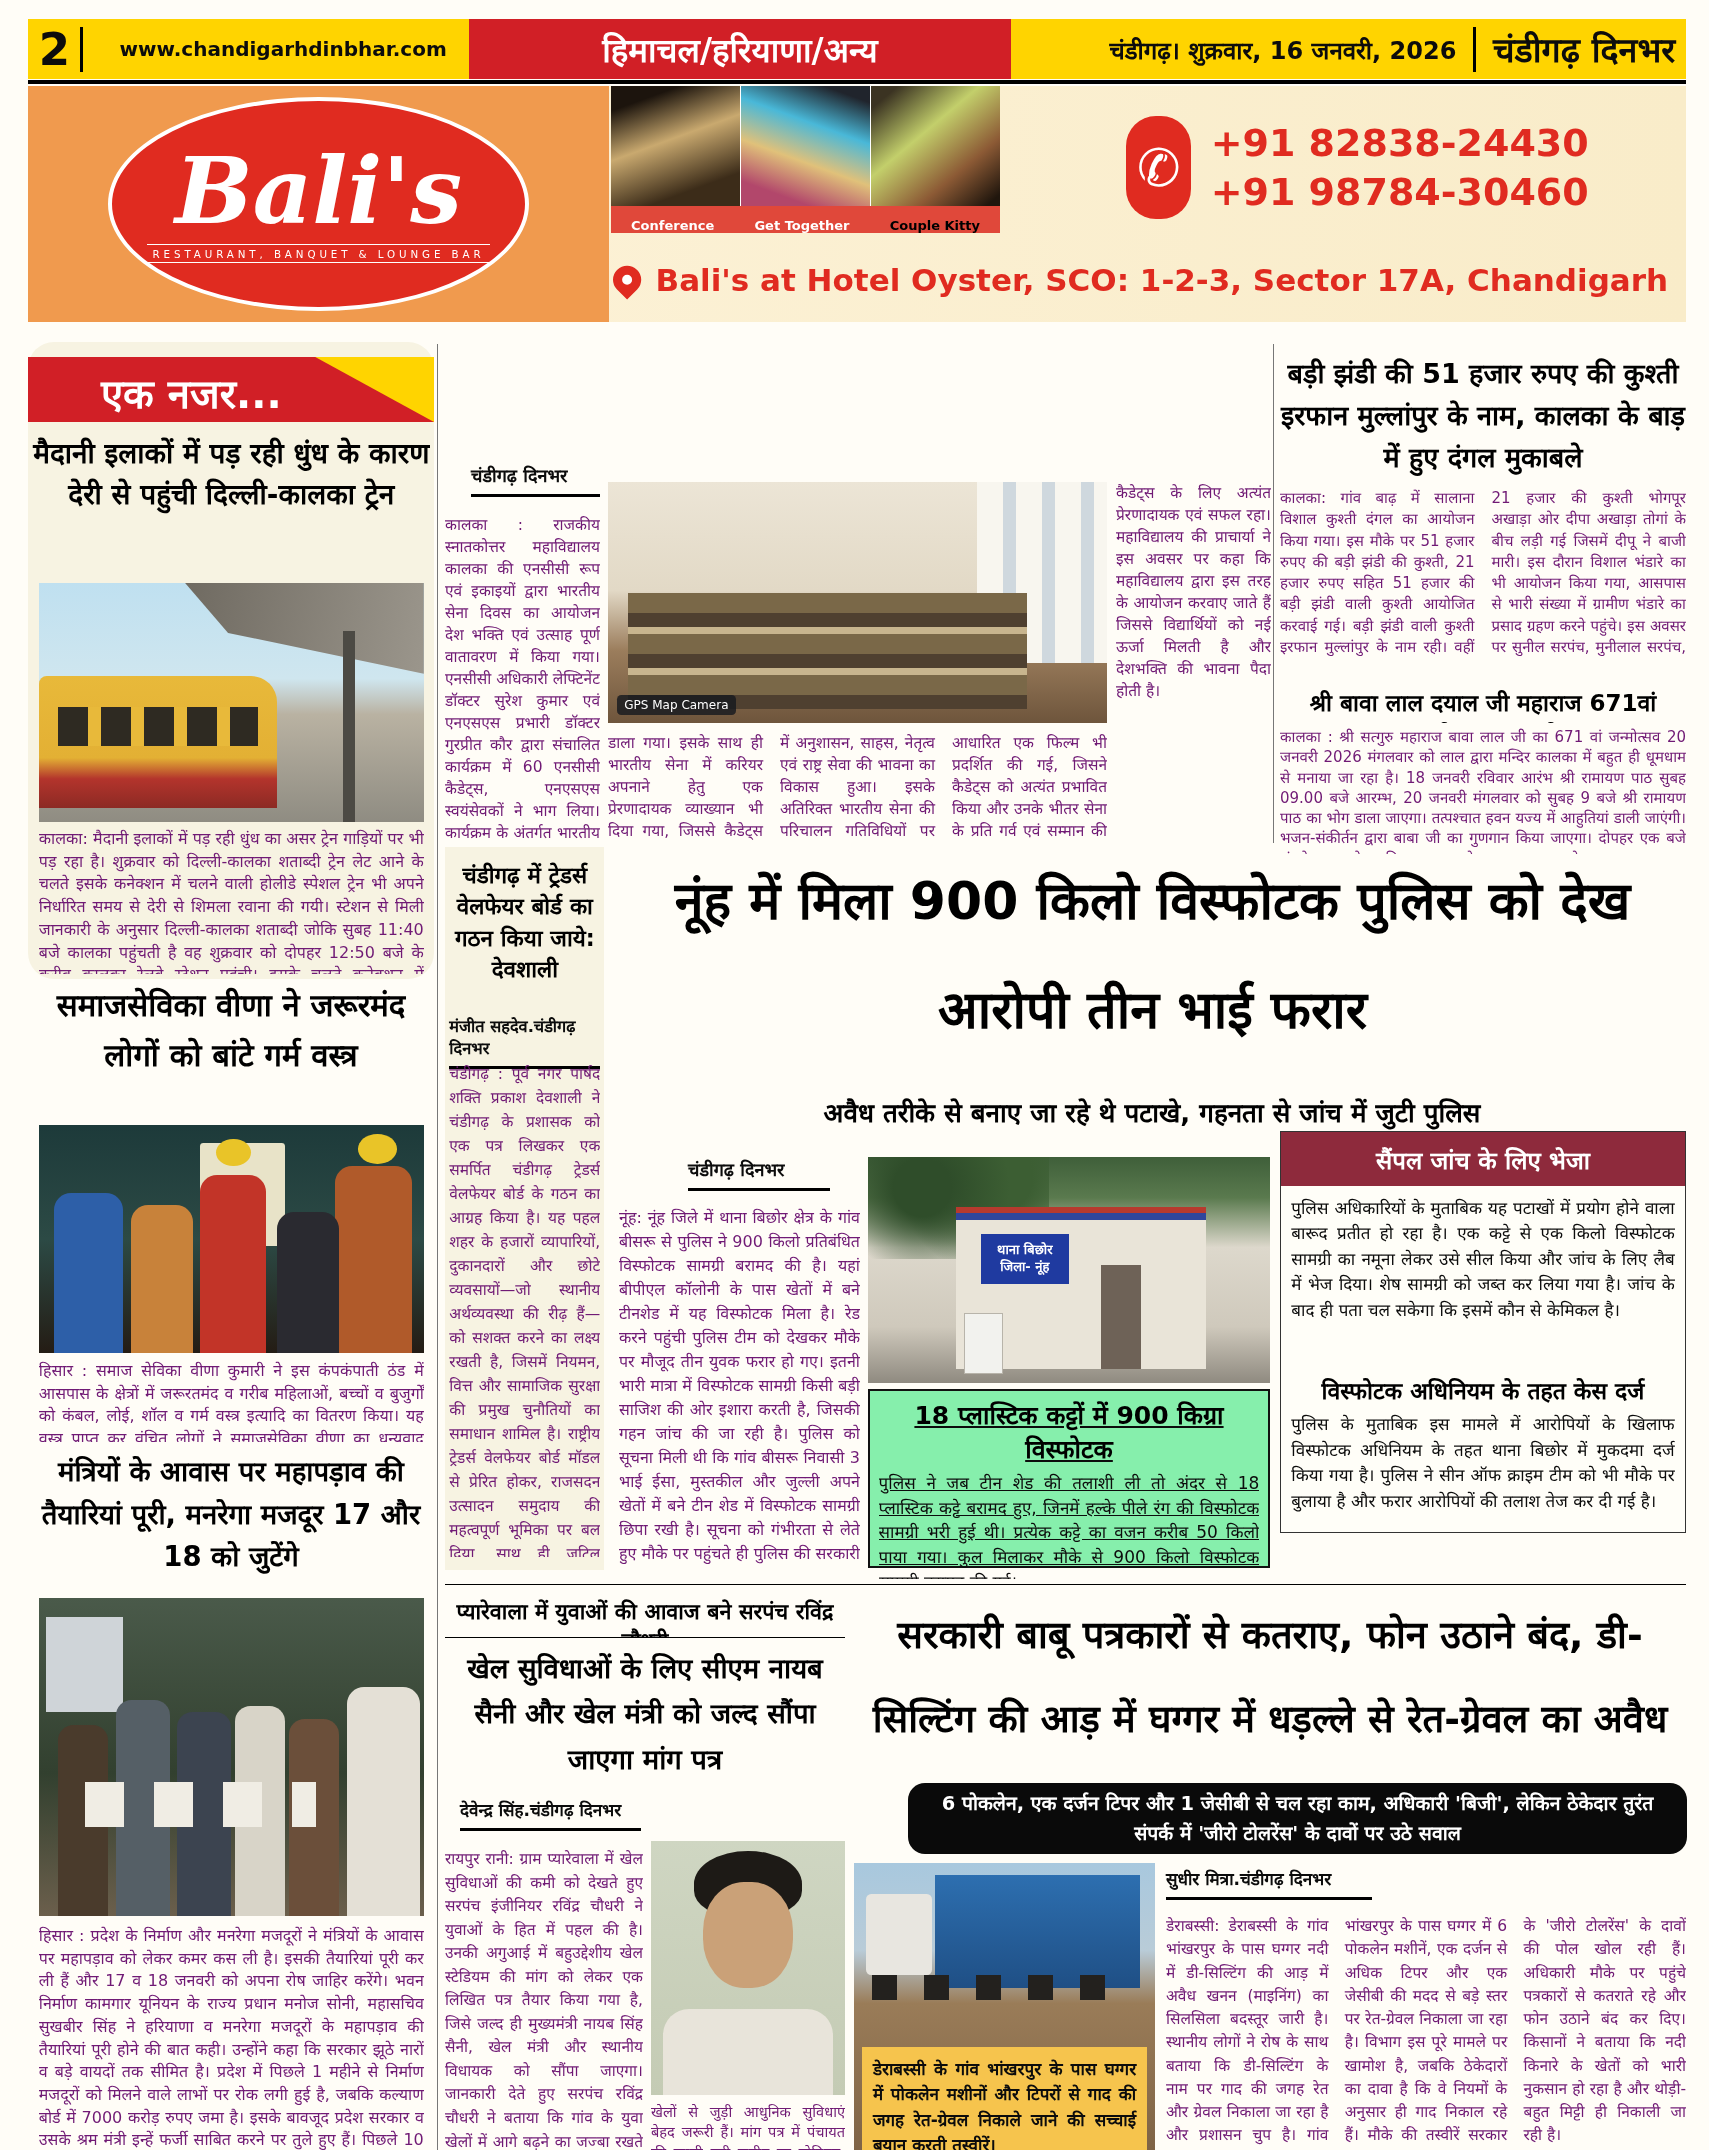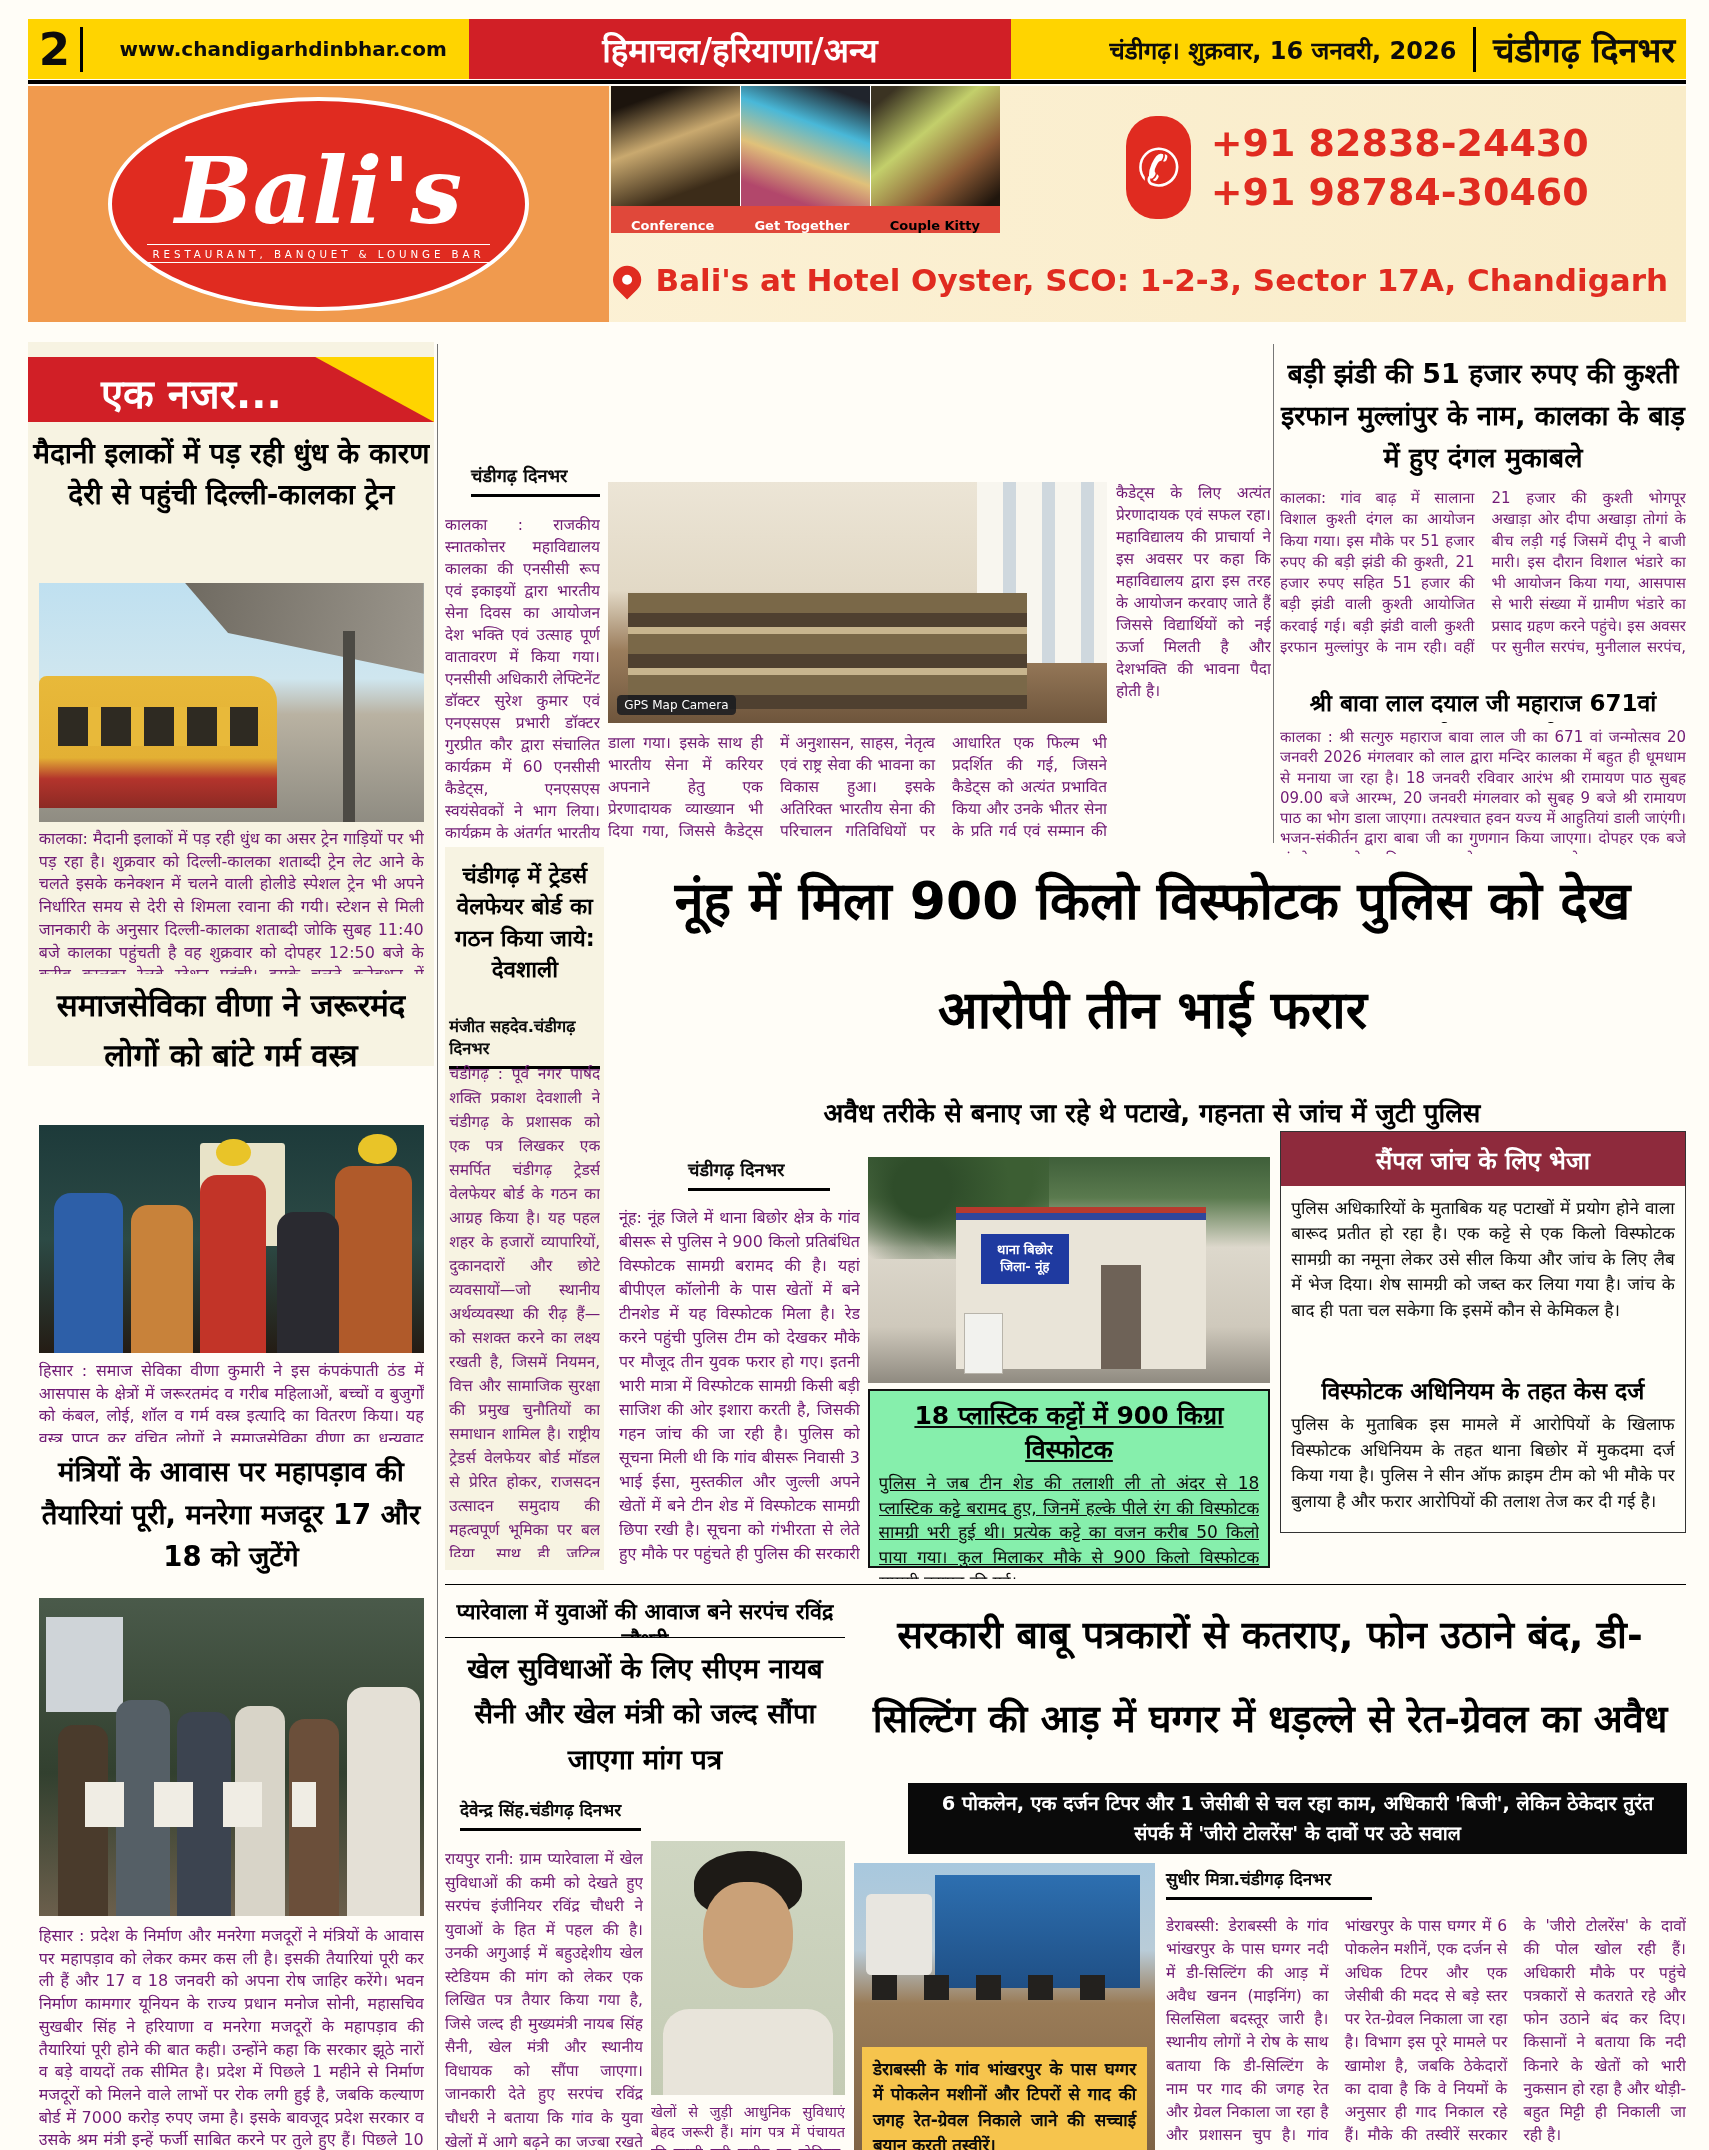--- a/index.html
+++ b/index.html
@@ -80,21 +80,21 @@
       <div style="width:27.5px;height:27.5px;background:#e02b20;border-radius:50% 50% 50% 0;transform:rotate(-45deg);flex:none;display:flex;align-items:center;justify-content:center;">
         <div style="width:10.3px;height:10.3px;background:#fff;border-radius:50%;"></div>
       </div>
       <span class="b" style="color:#e02b20;font-size:31px;">Bali's at Hotel Oyster, SCO: 1-2-3, Sector 17A, Chandigarh</span>
     </div>
   </div>
 
   <div class="abs vrule" style="left:437px;top:344px;height:1828px;"></div>
   <div class="abs vrule" style="left:1273px;top:344px;height:499px;"></div>
 
-  <div class="abs cream" style="left:28px;top:342px;width:406px;height:724px;">
+  <div class="abs cream" style="left:28px;top:342px;width:406px;height:637px;border-radius:26px;">
     <div class="banner-red abs" style="left:0;top:15px;width:406px;height:65px;">
       <div class="banner-yellow"></div>
       <span class="b" style="position:absolute;left:73px;top:7.7px;color:#fff;font-size:40px;">एक नजर...</span>
     </div>
     <div class="abs hl c clip" style="left:4.3px;top:92px;width:398px;height:142px;font-size:28px;line-height:1.45;">मैदानी इलाकों में पड़ रही धुंध के कारण देरी से पहुंची दिल्ली-कालका ट्रेन</div>
     <div class="photo" style="left:10.8px;top:241px;width:385px;height:239px;background:linear-gradient(180deg,#bfe0f0 0%,#cfe6ef 40%,#b9b2a2 55%,#8f8c82 100%);">
       <div class="abs" style="right:0;top:0;width:62%;height:38%;background:linear-gradient(100deg,#6f6a61,#9b968c);clip-path:polygon(0 0,100% 0,100% 100%,18% 55%);"></div>
       <div class="abs" style="left:0;bottom:6%;width:62%;height:55%;background:linear-gradient(180deg,#e8b93a 0%,#e3b034 62%,#b3342c 78%,#8c2a24 100%);border-radius:7.7px 26px 0 0;"></div>
       <div class="abs" style="left:5%;bottom:32%;width:52%;height:16%;background:repeating-linear-gradient(90deg,#2e2a22 0 30px,#e8b93a 30px 43px);"></div>
       <div class="abs" style="right:18%;top:20%;width:11.2px;height:80%;background:#4c4a44;"></div>
@@ -190,21 +190,21 @@
       <span class="b" style="font-size:24px;">सैंपल जांच के लिए भेजा</span>
     </div>
     <div class="j clip" style="margin:9.5px 10.3px 0;font-size:17px;line-height:1.5;height:172px;">पुलिस अधिकारियों के मुताबिक यह पटाखों में प्रयोग होने वाला बारूद प्रतीत हो रहा है। एक कट्टे से एक किलो विस्फोटक सामग्री का नमूना लेकर उसे सील किया और जांच के लिए लैब में भेज दिया। शेष सामग्री को जब्त कर लिया गया है। जांच के बाद ही पता चल सकेगा कि इसमें कौन से केमिकल है।</div>
     <div class="hl c" style="font-size:23px;margin-top:6px;">विस्फोटक अधिनियम के तहत केस दर्ज</div>
     <div class="j clip" style="margin:6.9px 10.3px 0;font-size:17px;line-height:1.5;height:120px;">पुलिस के मुताबिक इस मामले में आरोपियों के खिलाफ विस्फोटक अधिनियम के तहत थाना बिछोर में मुकदमा दर्ज किया गया है। पुलिस ने सीन ऑफ क्राइम टीम को भी मौके पर बुलाया है और फरार आरोपियों की तलाश तेज कर दी गई है।</div>
   </div>
 
   <div class="abs rule" style="left:445px;top:1584px;width:1241px;height:1.3px;"></div>
   <div class="abs" style="left:854px;top:1592px;width:832px;height:583px;">
     <div class="abs hl c clip" style="left:0;top:2.2px;width:832px;height:185px;font-size:38px;line-height:2.2;">सरकारी बाबू पत्रकारों से कतराए, फोन उठाने बंद, डी-सिल्टिंग की आड़ में घग्गर में धड़ल्ले से रेत-ग्रेवल का अवैध खनन</div>
-    <div class="kicker-black abs c" style="left:54px;top:191px;width:779px;height:71px;display:flex;align-items:center;justify-content:center;padding:0 13px;box-sizing:border-box;">
+    <div class="kicker-black abs c" style="left:54px;top:191px;width:779px;height:71px;display:flex;align-items:center;justify-content:center;padding:0 13px;box-sizing:border-box;border-radius:17px;">
       <span class="b" style="font-size:19.4px;line-height:1.5;">6 पोकलेन, एक दर्जन टिपर और 1 जेसीबी से चल रहा काम, अधिकारी 'बिजी', लेकिन ठेकेदार तुरंत संपर्क में 'जीरो टोलरेंस' के दावों पर उठे सवाल</span>
     </div>
     <div class="photo" style="left:0;top:271px;width:301px;height:312px;background:linear-gradient(180deg,#a8c8de 0%,#b9ccd8 28%,#9a7c58 45%,#7a5f42 100%);">
       <div class="abs" style="left:4%;top:10%;width:22%;height:26%;background:#e8e6e0;border-radius:5.2px;"></div>
       <div class="abs" style="left:27%;top:4%;width:68%;height:36%;background:linear-gradient(180deg,#2d6fb0,#1f4f85);"></div>
       <div class="abs" style="left:6%;top:36%;width:86%;height:8%;background:repeating-linear-gradient(90deg,#23211e 0 25px,transparent 25px 52px);"></div>
       <div class="cap-yellow abs j" style="left:7.7px;right:7.7px;bottom:6.9px;padding:9.5px 11.2px;">
         <span class="b" style="font-size:17px;line-height:1.5;">डेराबस्सी के गांव भांखरपुर के पास घग्गर में पोकलेन मशीनों और टिपरों से गाद की जगह रेत-ग्रेवल निकाले जाने की सच्चाई बयान करती तस्वीरें।</span>
       </div>
     </div>

